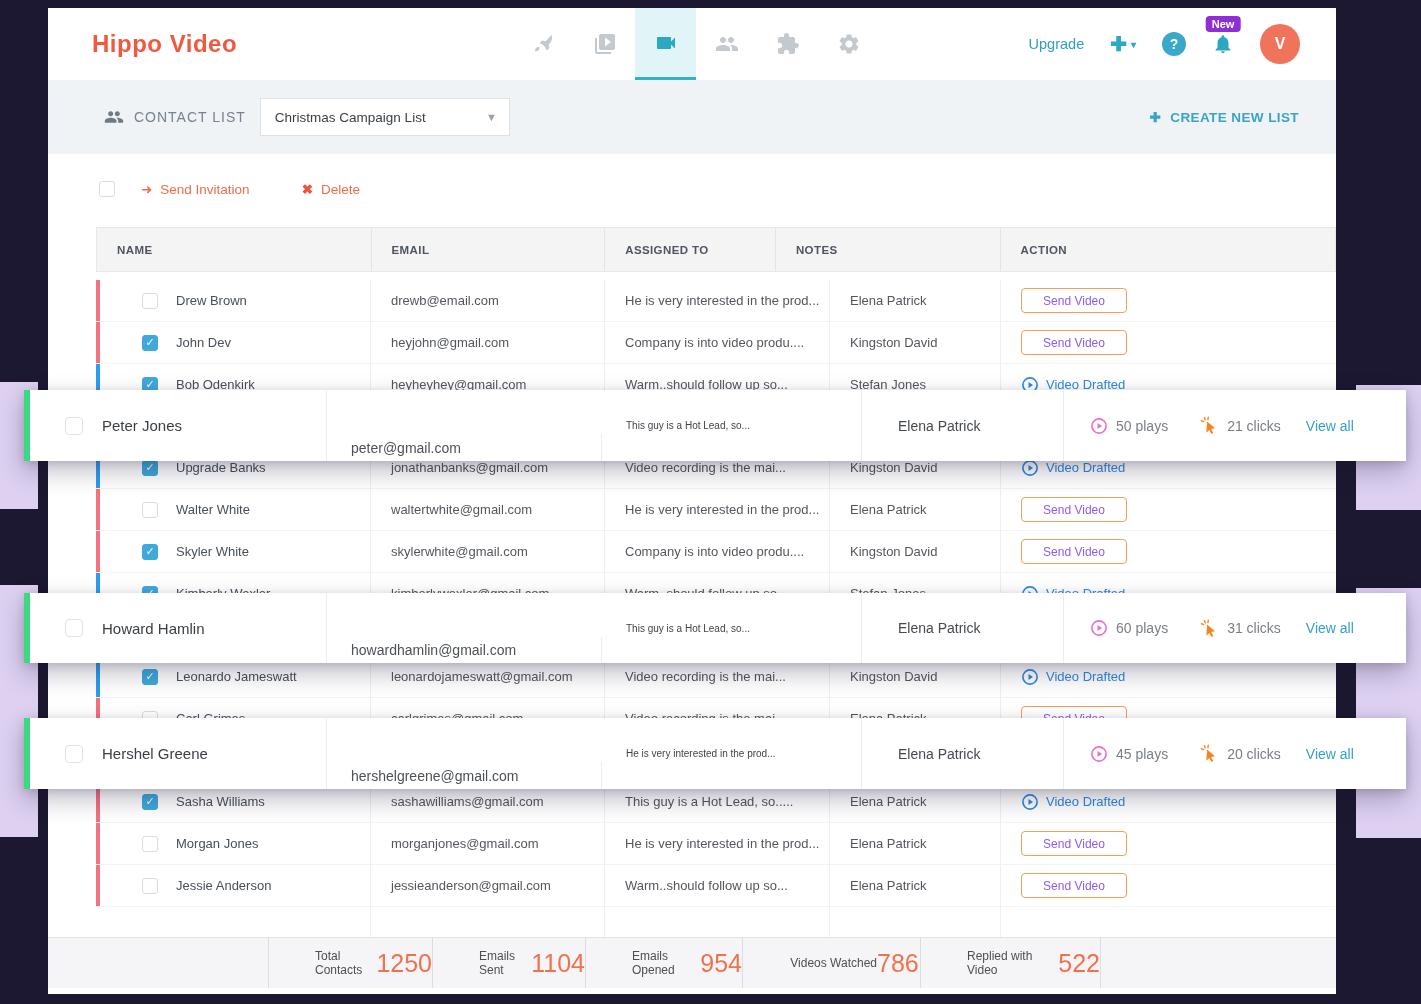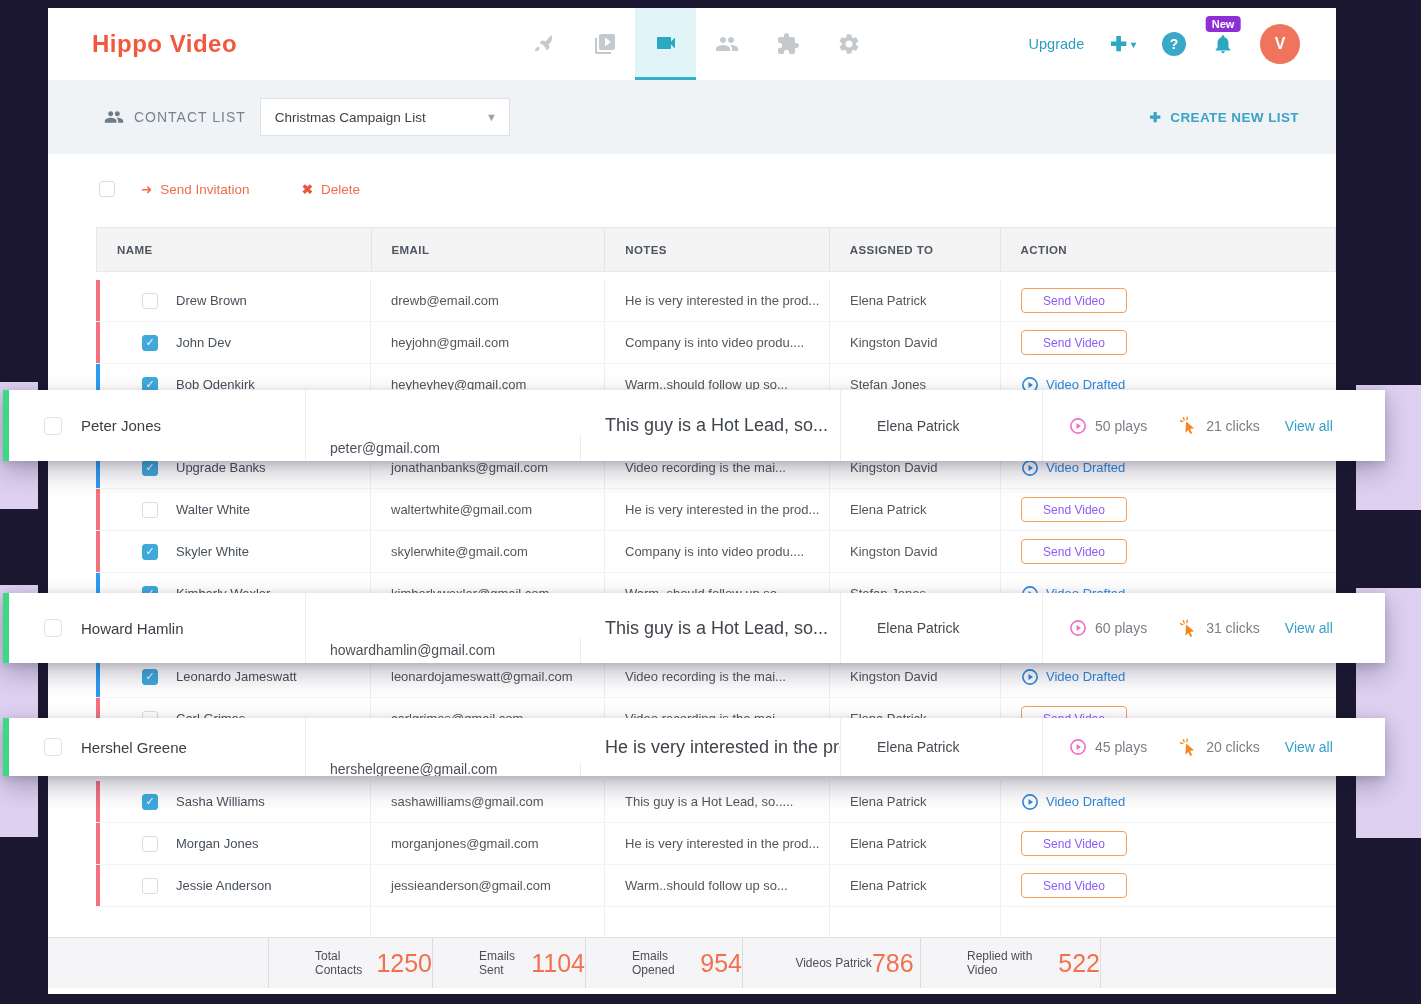--- a/index.html
+++ b/index.html
@@ -66,27 +66,27 @@
   
   .footer{position:absolute;left:0;top:929px;width:1288px;height:51px;background:#f5f5f7;border-top:1px solid #e3e3e6;display:flex;box-sizing:border-box;}
   .f-spacer{width:220px;}
   .f-sec{display:flex;align-items:center;justify-content:center;border-left:1px solid #dddde1;box-sizing:border-box;padding-left:46px;}
   .f-label{font-size:12px;color:#4b4f54;}
   .f-value{font-size:25px;color:#f2714d;}
   .f-end{flex:1;border-left:1px solid #dddde1;}
 
   
   .artifact{position:absolute;background:#ddd0f1;z-index:20;}
-  .overlay-row{position:absolute;left:3px;width:1382px;background:#fff;z-index:30;display:flex;box-shadow:0 10px 26px rgba(25,18,50,.28),0 2px 8px rgba(25,18,50,.15);}
+  .overlay-row{position:absolute;left:24px;width:1382px;background:#fff;z-index:30;display:flex;box-shadow:0 10px 26px rgba(25,18,50,.28),0 2px 8px rgba(25,18,50,.15);}
   .ogreen{width:6px;background:#3bd980;flex:none;}
   .o-cell{display:flex;align-items:center;border-right:1px solid #ededf0;box-sizing:border-box;overflow:hidden;white-space:nowrap;}
   .o-name{width:297px;padding-left:35px;gap:19px;font-size:15px;color:#3a3f45;}
   .o-name .cb{width:18px;height:18px;border-radius:4px;border-color:#e2e2e6;}
   .o-email{width:275px;padding-left:24px;font-size:14px;color:#4c5157;margin-top:44px;}
-  .o-notes{width:260px;padding-left:24px;font-size:18px;color:#3f444a;}
+  .o-notes{width:260px;padding-left:24px;font-size:10px;color:#3f444a;}
   .o-assigned{width:202px;padding-left:36px;font-size:14px;color:#454a50;}
   .o-stats{flex:1;padding-left:26px;gap:9px;border-right:none;font-size:14px;color:#7a7f85;}
   .stat-group{display:flex;align-items:center;gap:8px;}
   .gap22{width:14px;}
   .view-all{color:#35a0c6;margin-left:16px;cursor:pointer;}
 </style>
 </head>
 <body>
 
 <div class="canvas">
@@ -169,22 +169,22 @@
       <span class="act-link act-del">
           <span class="act-x">✖</span>
           <span>Delete</span>
         </span>
     </div>
 
     <div class="table">
       <div class="thead">
         <div class="th w-name">NAME</div>
         <div class="th w-email">EMAIL</div>
+        <div class="th w-assigned">ASSIGNED TO</div>
         <div class="th w-notes">NOTES</div>
-        <div class="th w-assigned">ASSIGNED TO</div>
         <div class="th w-action">ACTION</div>
       </div>
       <div class="tbody" id="tbody">
           <div class="trow bar-red">
     <div class="td c-name w-name">
               <span class="cb "></span>
               <span class="nm">Drew Brown</span>
             </div>
     <div class="td w-email">drewb@email.com</div>
     <div class="td w-notes">He is very interested in the prod...</div>
@@ -376,21 +376,21 @@
     </div>
         <div class="f-sec" style="width:153px">
       <span class="f-label">Emails Sent</span>
       <span class="f-value">1104</span>
     </div>
         <div class="f-sec" style="width:157px">
       <span class="f-label">Emails Opened</span>
       <span class="f-value">954</span>
     </div>
         <div class="f-sec" style="width:178px">
-      <span class="f-label">Videos Patrick</span>
+      <span class="f-label">Videos Watched</span>
       <span class="f-value">786</span>
     </div>
         <div class="f-sec" style="width:180px">
       <span class="f-label">Replied with Video</span>
       <span class="f-value">522</span>
     </div>
         <div class="f-end"></div>
       </div>
   </div>
 
@@ -459,21 +459,21 @@
                 <line x1="5.5" y1="2" x2="6.6" y2="5"></line>
                 <line x1="1.8" y1="6" x2="4.8" y2="7"></line>
                 <line x1="10.5" y1="1.5" x2="10" y2="4.6"></line>
               </g>
             </svg>
             <span>31 clicks</span>
           </span>
       <span class="view-all">View all</span>
     </div>
   </div>
-      <div class="overlay-row" style="top:718px;height:58px">
+      <div class="overlay-row" style="top:718px;height:71px">
     <div class="ogreen"></div>
     <div class="o-cell o-name">
           <span class="cb"></span>
           <span>Hershel Greene</span>
         </div>
     <div class="o-cell o-email">hershelgreene@gmail.com</div>
     <div class="o-cell o-notes">He is very interested in the prod...</div>
     <div class="o-cell o-assigned">Elena Patrick</div>
     <div class="o-cell o-stats">
       <span class="stat-group">

